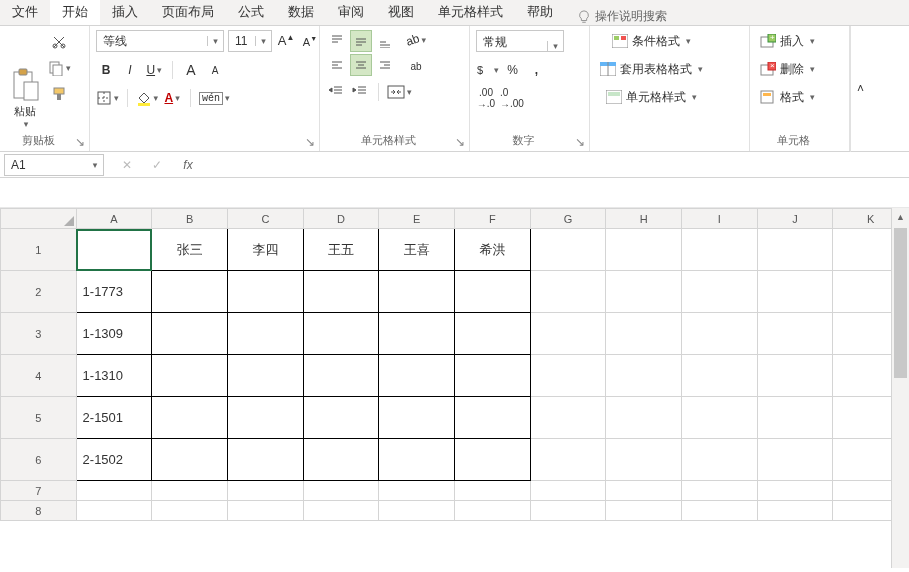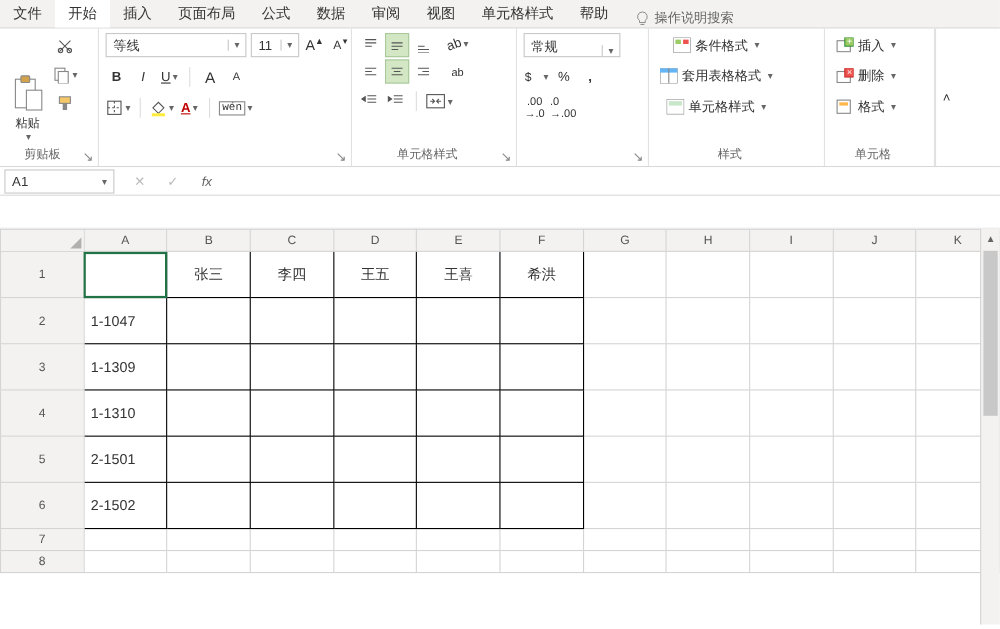--- a/index.html
+++ b/index.html
@@ -338,20 +338,21 @@
         <div class="row">
           <div class="icon-btn">
               <span style="font-size:10px;text-align:center;">.00<br>→.0</span>
             </div>
           <div class="icon-btn">
               <span style="font-size:10px;">.0<br>→.00</span>
             </div>
         </div>
       </div>
     </div>
+    <div class="group-label">数字</div>
     <div class="dialog-launcher">↘</div>
   </div>
 
   <div class="group" style="width:160px;">
     <div class="group-body">
       <div class="styles-col">
         <div class="styles-item">
           <svg class="sq" viewBox="0 0 16 14">
               <rect x="0" y="0" width="16" height="14" fill="#fff" stroke="#888"></rect>
               <rect x="2" y="2" width="5" height="4" fill="#9ccc65"></rect>
@@ -372,21 +373,20 @@
         <div class="styles-item">
           <svg class="sq" viewBox="0 0 16 14">
               <rect x="0" y="0" width="16" height="14" fill="#fff" stroke="#888"></rect>
               <rect x="2" y="2" width="12" height="4" fill="#c8e6c9"></rect>
             </svg>
           <span>单元格样式</span>
             <span class="dd">▾</span>
         </div>
       </div>
     </div>
-    <div class="group-label">样式</div>
   </div>
 
   <div class="group" style="width:100px;">
     <div class="group-body">
       <div class="cells-col">
         <div class="cells-item">
           <svg width="16" height="14">
               <rect x="1" y="3" width="12" height="10" fill="#fff" stroke="#888"></rect>
               <rect x="8" y="0" width="8" height="8" fill="#9ccc65" stroke="#388e3c"></rect>
               <text x="10" y="6" font-size="8" fill="#fff">+</text>
@@ -468,21 +468,21 @@
       <td class="data-cell center bordered">王喜</td>
       <td class="data-cell center bordered">希洪</td>
       <td class="data-cell"></td>
       <td class="data-cell"></td>
       <td class="data-cell"></td>
       <td class="data-cell"></td>
       <td class="data-cell"></td>
     </tr>
     <tr>
       <th class="rowhdr">2</th>
-      <td class="data-cell bordered">1-1047</td>
+      <td class="data-cell bordered">1-1773</td>
       <td class="data-cell bordered"></td>
       <td class="data-cell bordered"></td>
       <td class="data-cell bordered"></td>
       <td class="data-cell bordered"></td>
       <td class="data-cell bordered"></td>
       <td class="data-cell"></td>
       <td class="data-cell"></td>
       <td class="data-cell"></td>
       <td class="data-cell"></td>
       <td class="data-cell"></td>

